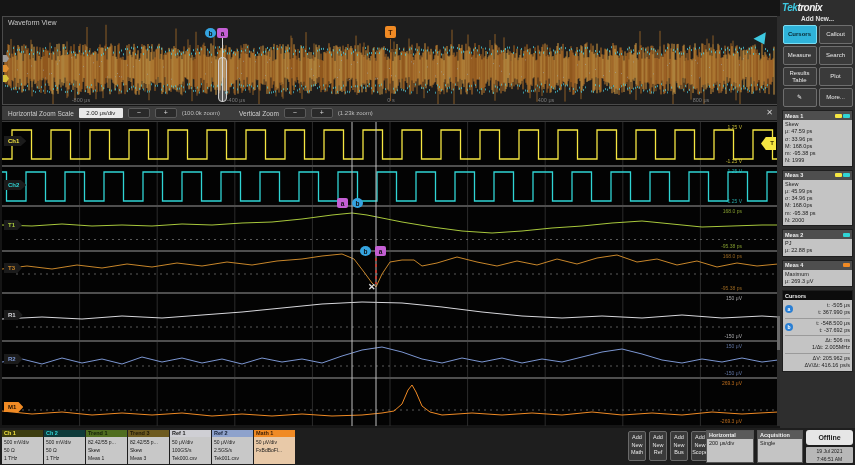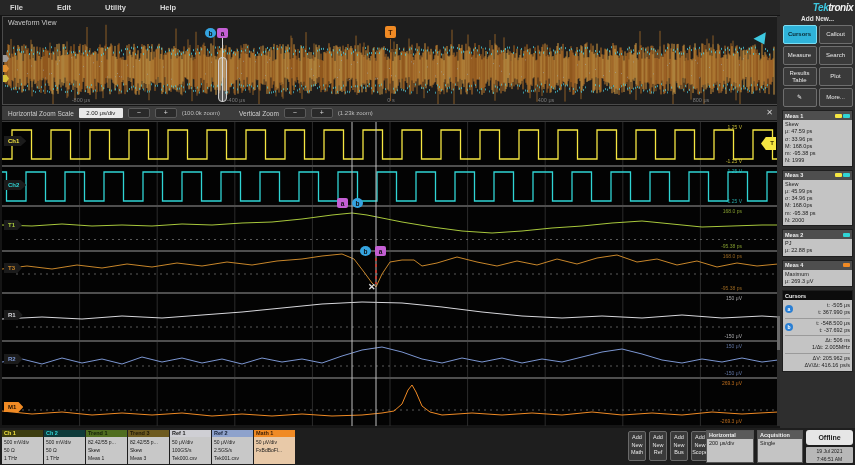--- a/index.html
+++ b/index.html
@@ -40,21 +40,21 @@
   .rlabel { position:absolute; right:36px; font-size:5px; opacity:0.75; z-index:3; }
   .trig-arrow { position:absolute; right:2px; width:15px; height:13px; background:#f5e642; clip-path:polygon(0 50%,32% 0,100% 0,100% 100%,32% 100%); color:#3a3200; font-size:6px; font-weight:bold; text-align:right; line-height:13px; padding-right:2px; z-index:4; }
   .xmark { position:absolute; color:#e0e0e0; font-size:9px; font-weight:bold; z-index:5; }
 
   
   .scrollstrip { position:absolute; left:777px; top:16px; width:3px; height:410px; background:#2c2c2c; }
   .scrollthumb { position:absolute; left:0; width:3px; background:#6a6a6a; }
 
   
   .sidebar { position:absolute; right:0; top:0; width:75px; height:428px; background:#2e2e2e; padding:2px 2px 0 2px; }
-  .brand { text-align:right; font-size:10px; font-weight:bold; font-style:italic; color:#f2f2f2; letter-spacing:-0.5px; }
+  .brand { text-align:left; font-size:10px; font-weight:bold; font-style:italic; color:#f2f2f2; letter-spacing:-0.5px; }
   .brand .tk { color:#3ec8e0; }
   .addnew-label { text-align:center; font-size:6.5px; font-weight:bold; color:#e0e0e0; margin:2px 0 3px 0; }
   .btn-grid { display:grid; grid-template-columns:34px 34px; gap:2px; justify-content:center; }
   .sbtn { height:19px; background:#3a3a3a; border:1px solid #6e6e6e; border-radius:2px; color:#e8e8e8; font-size:6px; display:flex; align-items:center; justify-content:center; text-align:center; line-height:1.1; }
   .sbtn.active { background:#2fb3d9; border-color:#7adcf2; color:#08232c; font-weight:bold; }
   .meas { margin-top:3px; border:1px solid #1f1f1f; }
   .meas-head { height:9px; background:#4e4e4e; display:flex; align-items:center; justify-content:space-between; padding:0 2px; }
   .meas-head.dark { background:#0c0c0c; }
   .meas-name { font-size:5.5px; font-weight:bold; color:#f0f0f0; }
   .meas-chips { display:flex; gap:1px; }
@@ -79,26 +79,20 @@
   .hp-head { height:8px; background:#5a5a5a; color:#f0f0f0; font-size:5.5px; font-weight:bold; padding-left:2px; line-height:8px; }
   .hp-body { font-size:5.5px; color:#1a1a1a; padding:1px 2px; }
   .offline { position:absolute; left:806px; top:2px; width:47px; height:15px; background:#e6e6e6; border-radius:3px; color:#202020; font-size:7px; font-weight:bold; display:flex; align-items:center; justify-content:center; }
   .dt { position:absolute; left:806px; top:19px; width:47px; height:16px; background:#b8b8b8; border-radius:1px; text-align:center; font-size:5px; color:#202020; line-height:1.5; padding-top:1px; }
 </style>
 </head>
 <body>
 
 <div class="screen">
 
-  <div class="menubar">
-    <span class="menu-item">File</span>
-    <span class="menu-item">Edit</span>
-    <span class="menu-item">Utility</span>
-    <span class="menu-item">Help</span>
-  </div>
 
   <div class="overview">
     <div class="ov-title">Waveform View</div>
     <svg id="ov-svg" class="ov-svg" width="774" height="87" viewBox="0 0 774 87">
         <line x1="2" y1="43.02855948358774" x2="2" y2="65.47165140509605" stroke="#f0a23a" stroke-width="1" opacity="0.85"></line>
         <line x1="3" y1="42.12981152534485" x2="3" y2="66.80530741810799" stroke="#c9741f" stroke-width="1" opacity="0.85"></line>
         <line x1="4" y1="34.60403299331665" x2="4" y2="63.39214468002319" stroke="#d9832b" stroke-width="1" opacity="0.85"></line>
         <line x1="5" y1="27.114880561828613" x2="5" y2="69.66801166534424" stroke="#c9741f" stroke-width="1" opacity="0.85"></line>
         <line x1="6" y1="27.941035270690918" x2="6" y2="67.70992183685303" stroke="#f0a23a" stroke-width="1" opacity="0.85"></line>
         <line x1="7" y1="40.895066261291504" x2="7" y2="69.37972354888916" stroke="#d9832b" stroke-width="1" opacity="0.85"></line>

